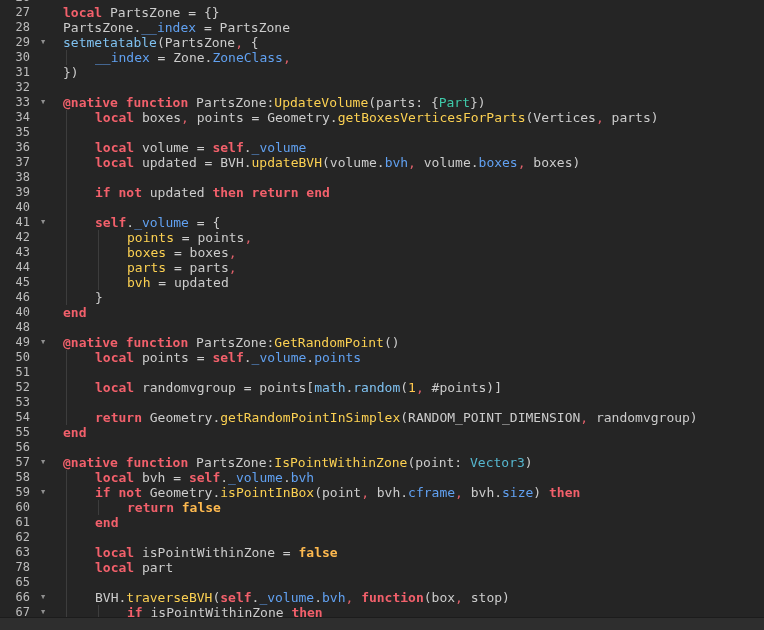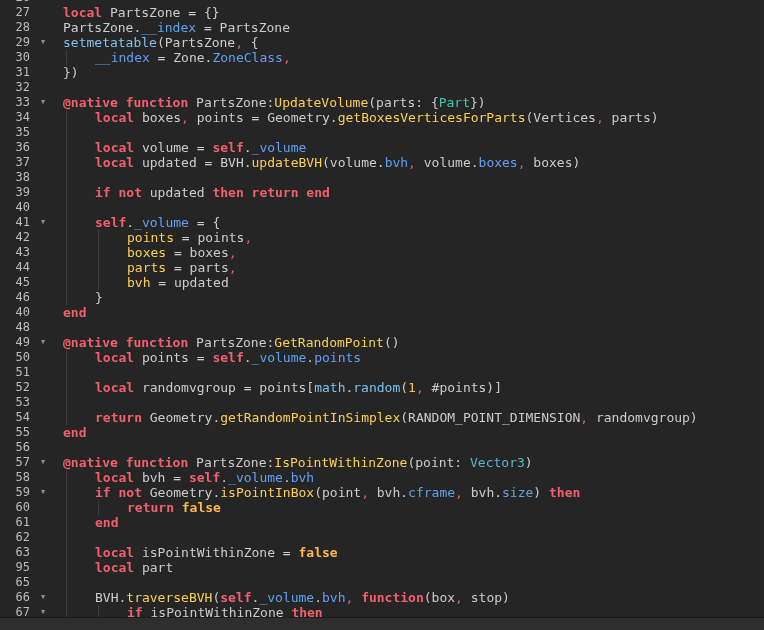--- a/index.html
+++ b/index.html
@@ -63,19 +63,19 @@
       <div class="line"><span class="lnum">54</span><span class="fold"></span><i class="guide" style="left: 66px;"></i><span class="code" style="padding-left: 39px;"><span class="tok-k">return</span><span class="tok-d"> Geometry.</span><span class="tok-f">getRandomPointInSimplex</span><span class="tok-d">(RANDOM_POINT_DIMENSION</span><span class="tok-c">,</span><span class="tok-d"> randomvgroup)</span></span></div>
       <div class="line"><span class="lnum">55</span><span class="fold"></span><span class="code" style="padding-left: 7px;"><span class="tok-k">end</span></span></div>
       <div class="line"><span class="lnum">56</span><span class="fold"></span><span class="code" style="padding-left: 7px;"></span></div>
       <div class="line"><span class="lnum">57</span><span class="fold">▼</span><span class="code" style="padding-left: 7px;"><span class="tok-k">@native</span><span class="tok-d"> </span><span class="tok-k">function</span><span class="tok-d"> PartsZone:</span><span class="tok-f">IsPointWithinZone</span><span class="tok-d">(point: </span><span class="tok-t2">Vector3</span><span class="tok-d">)</span></span></div>
       <div class="line"><span class="lnum">58</span><span class="fold"></span><i class="guide" style="left: 66px;"></i><span class="code" style="padding-left: 39px;"><span class="tok-k">local</span><span class="tok-d"> bvh = </span><span class="tok-k">self</span><span class="tok-d">.</span><span class="tok-p">_volume</span><span class="tok-d">.</span><span class="tok-p">bvh</span></span></div>
       <div class="line"><span class="lnum">59</span><span class="fold">▼</span><i class="guide" style="left: 66px;"></i><span class="code" style="padding-left: 39px;"><span class="tok-k">if</span><span class="tok-d"> </span><span class="tok-k">not</span><span class="tok-d"> Geometry.</span><span class="tok-f">isPointInBox</span><span class="tok-d">(point</span><span class="tok-c">,</span><span class="tok-d"> bvh.</span><span class="tok-p">cframe</span><span class="tok-c">,</span><span class="tok-d"> bvh.</span><span class="tok-p">size</span><span class="tok-d">) </span><span class="tok-k">then</span></span></div>
       <div class="line"><span class="lnum">60</span><span class="fold"></span><i class="guide" style="left: 66px;"></i><i class="guide" style="left: 98px;"></i><span class="code" style="padding-left: 71px;"><span class="tok-k">return</span><span class="tok-d"> </span><span class="tok-B">false</span></span></div>
       <div class="line"><span class="lnum">61</span><span class="fold"></span><i class="guide" style="left: 66px;"></i><span class="code" style="padding-left: 39px;"><span class="tok-k">end</span></span></div>
       <div class="line"><span class="lnum">62</span><span class="fold"></span><i class="guide" style="left: 66px;"></i><span class="code" style="padding-left: 39px;"></span></div>
       <div class="line"><span class="lnum">63</span><span class="fold"></span><i class="guide" style="left: 66px;"></i><span class="code" style="padding-left: 39px;"><span class="tok-k">local</span><span class="tok-d"> isPointWithinZone = </span><span class="tok-B">false</span></span></div>
-      <div class="line"><span class="lnum">95</span><span class="fold"></span><i class="guide" style="left: 66px;"></i><span class="code" style="padding-left: 39px; text-align: center;"><span class="tok-k">local</span><span class="tok-d"> part</span></span></div>
+      <div class="line"><span class="lnum">78</span><span class="fold"></span><i class="guide" style="left: 66px;"></i><span class="code" style="padding-left: 39px; text-align: center;"><span class="tok-k">local</span><span class="tok-d"> part</span></span></div>
       <div class="line"><span class="lnum">65</span><span class="fold"></span><i class="guide" style="left: 66px;"></i><span class="code" style="padding-left: 39px;"></span></div>
       <div class="line"><span class="lnum">66</span><span class="fold">▼</span><i class="guide" style="left: 66px;"></i><span class="code" style="padding-left: 39px;"><span class="tok-d">BVH.</span><span class="tok-f">traverseBVH</span><span class="tok-d">(</span><span class="tok-k">self</span><span class="tok-d">.</span><span class="tok-p">_volume</span><span class="tok-d">.</span><span class="tok-p">bvh</span><span class="tok-c">,</span><span class="tok-d"> </span><span class="tok-k">function</span><span class="tok-d">(box</span><span class="tok-c">,</span><span class="tok-d"> stop)</span></span></div>
       <div class="line"><span class="lnum">67</span><span class="fold">▼</span><i class="guide" style="left: 66px;"></i><i class="guide" style="left: 98px;"></i><span class="code" style="padding-left: 71px;"><span class="tok-k">if</span><span class="tok-d"> isPointWithinZone </span><span class="tok-k">then</span></span></div>
     </div>
   <div class="bottombar"></div>
 </div>
 
 </body></html>

